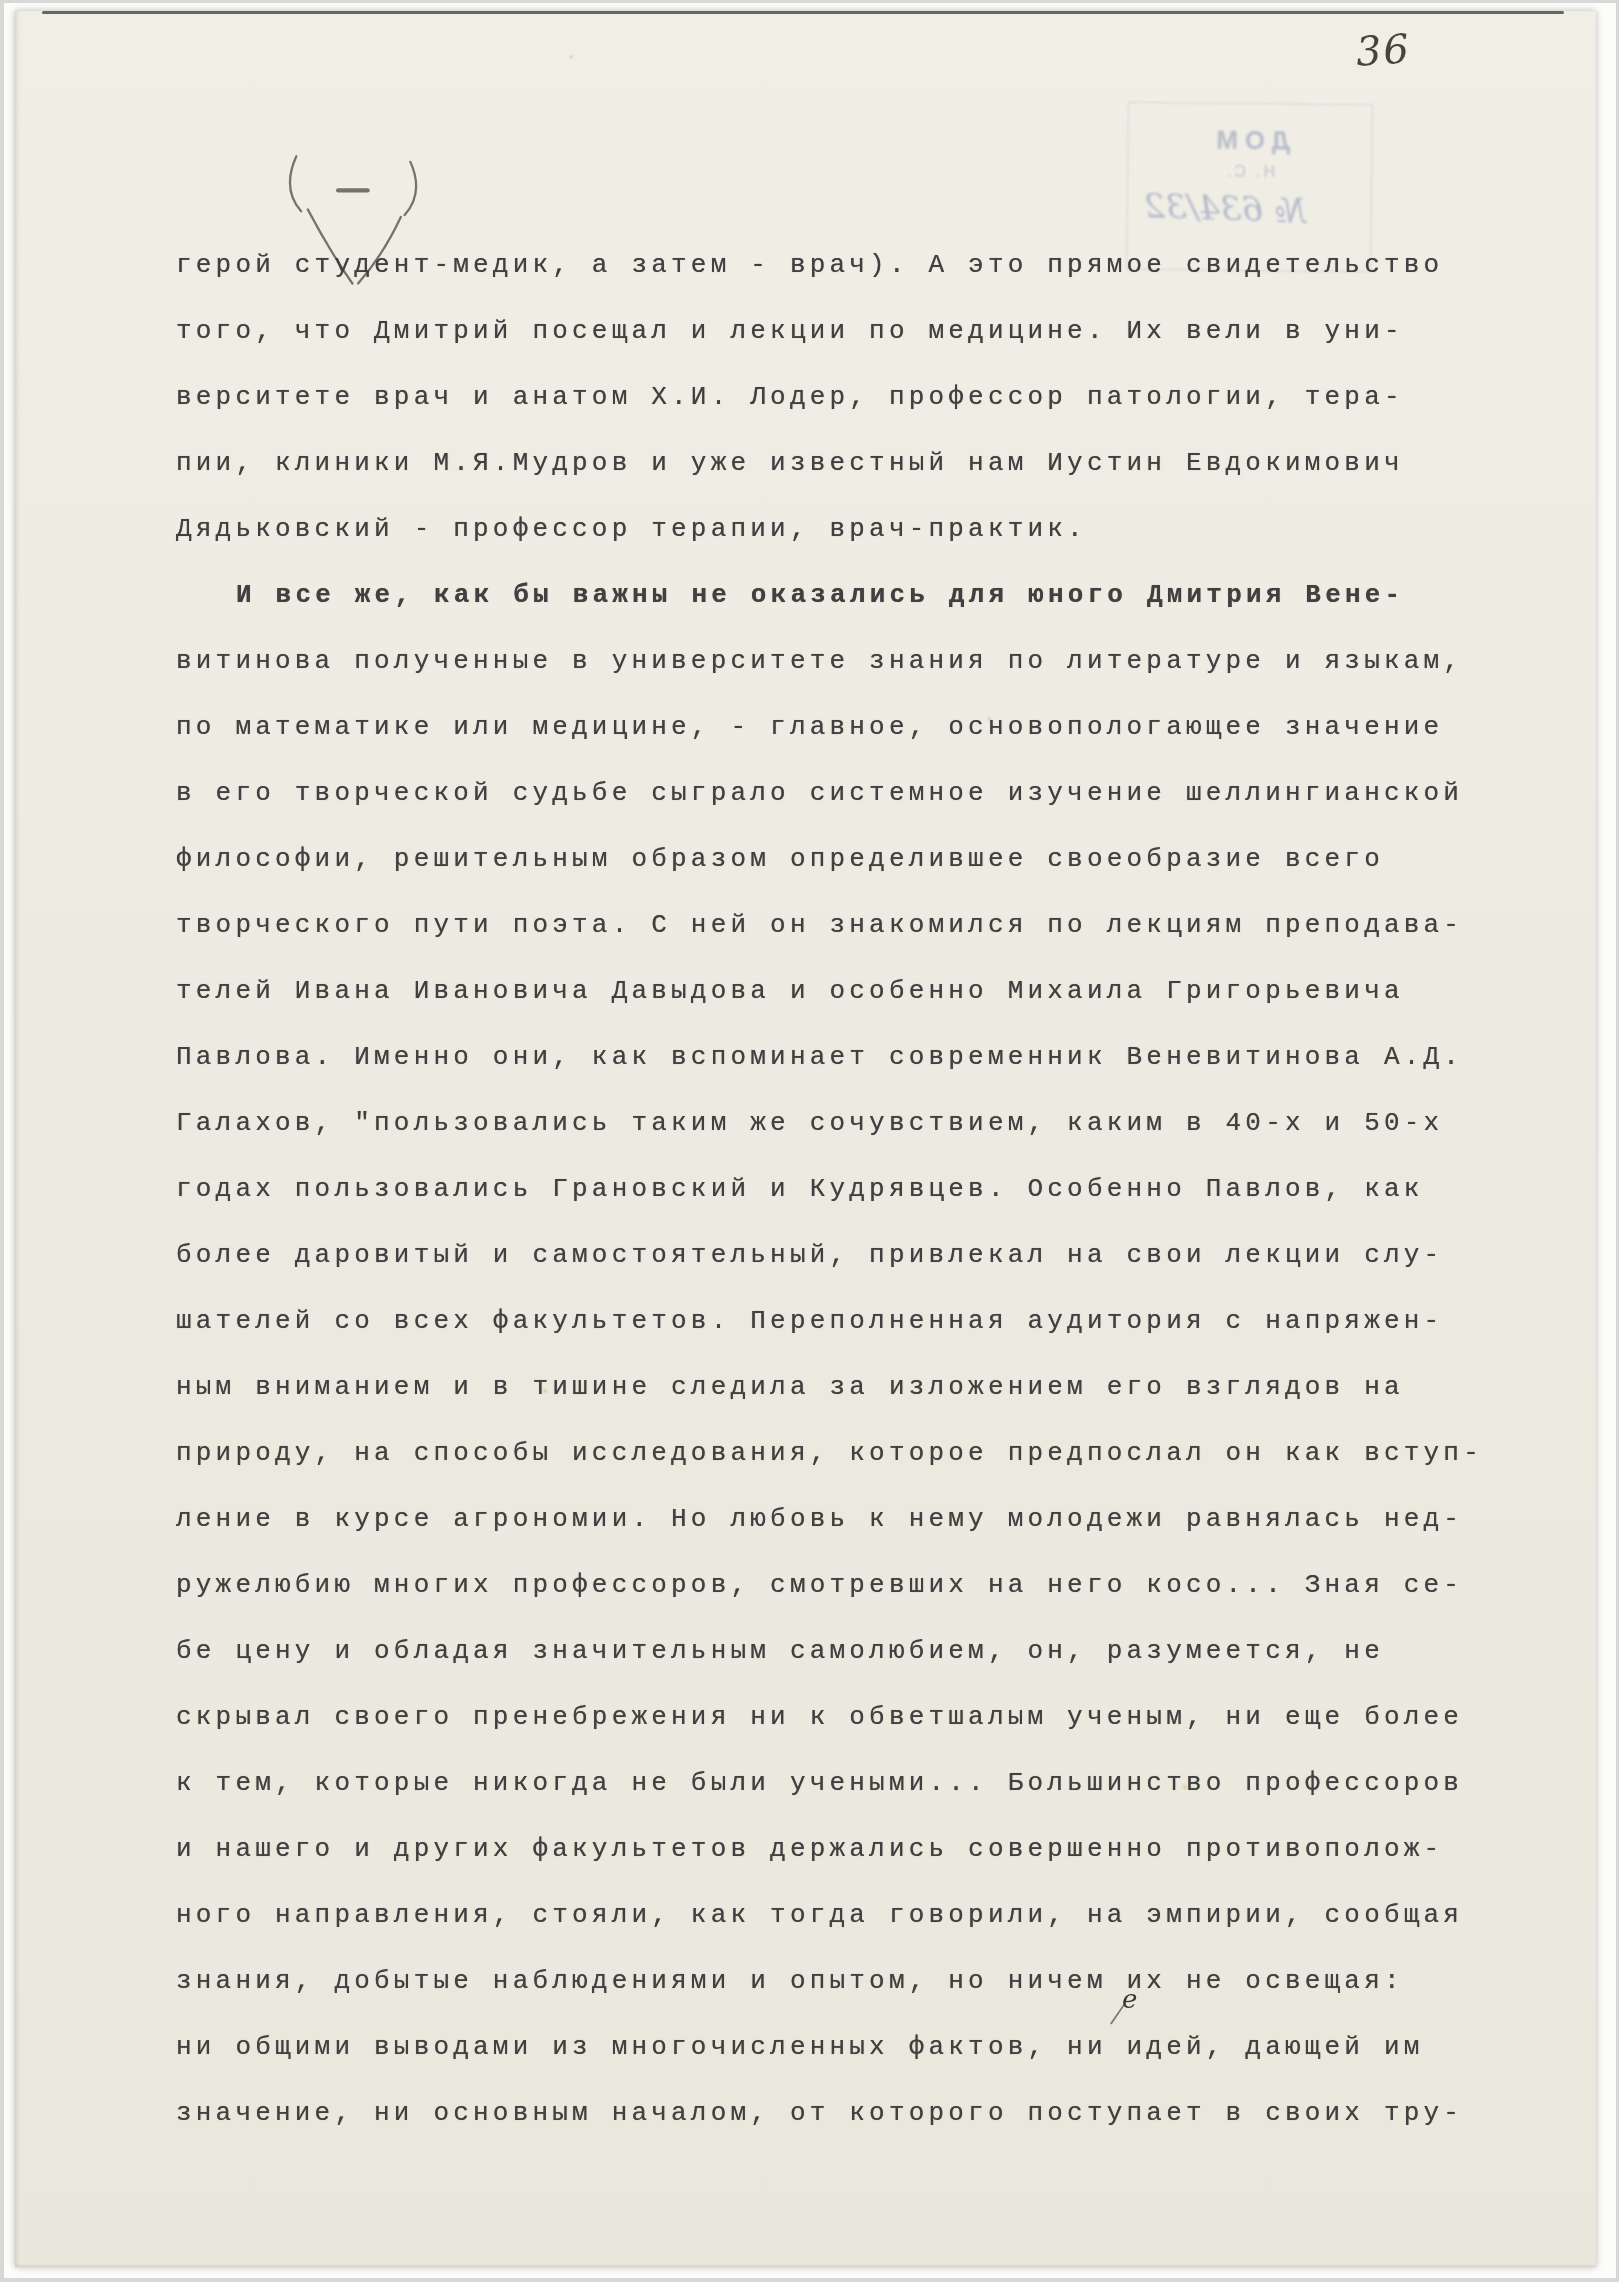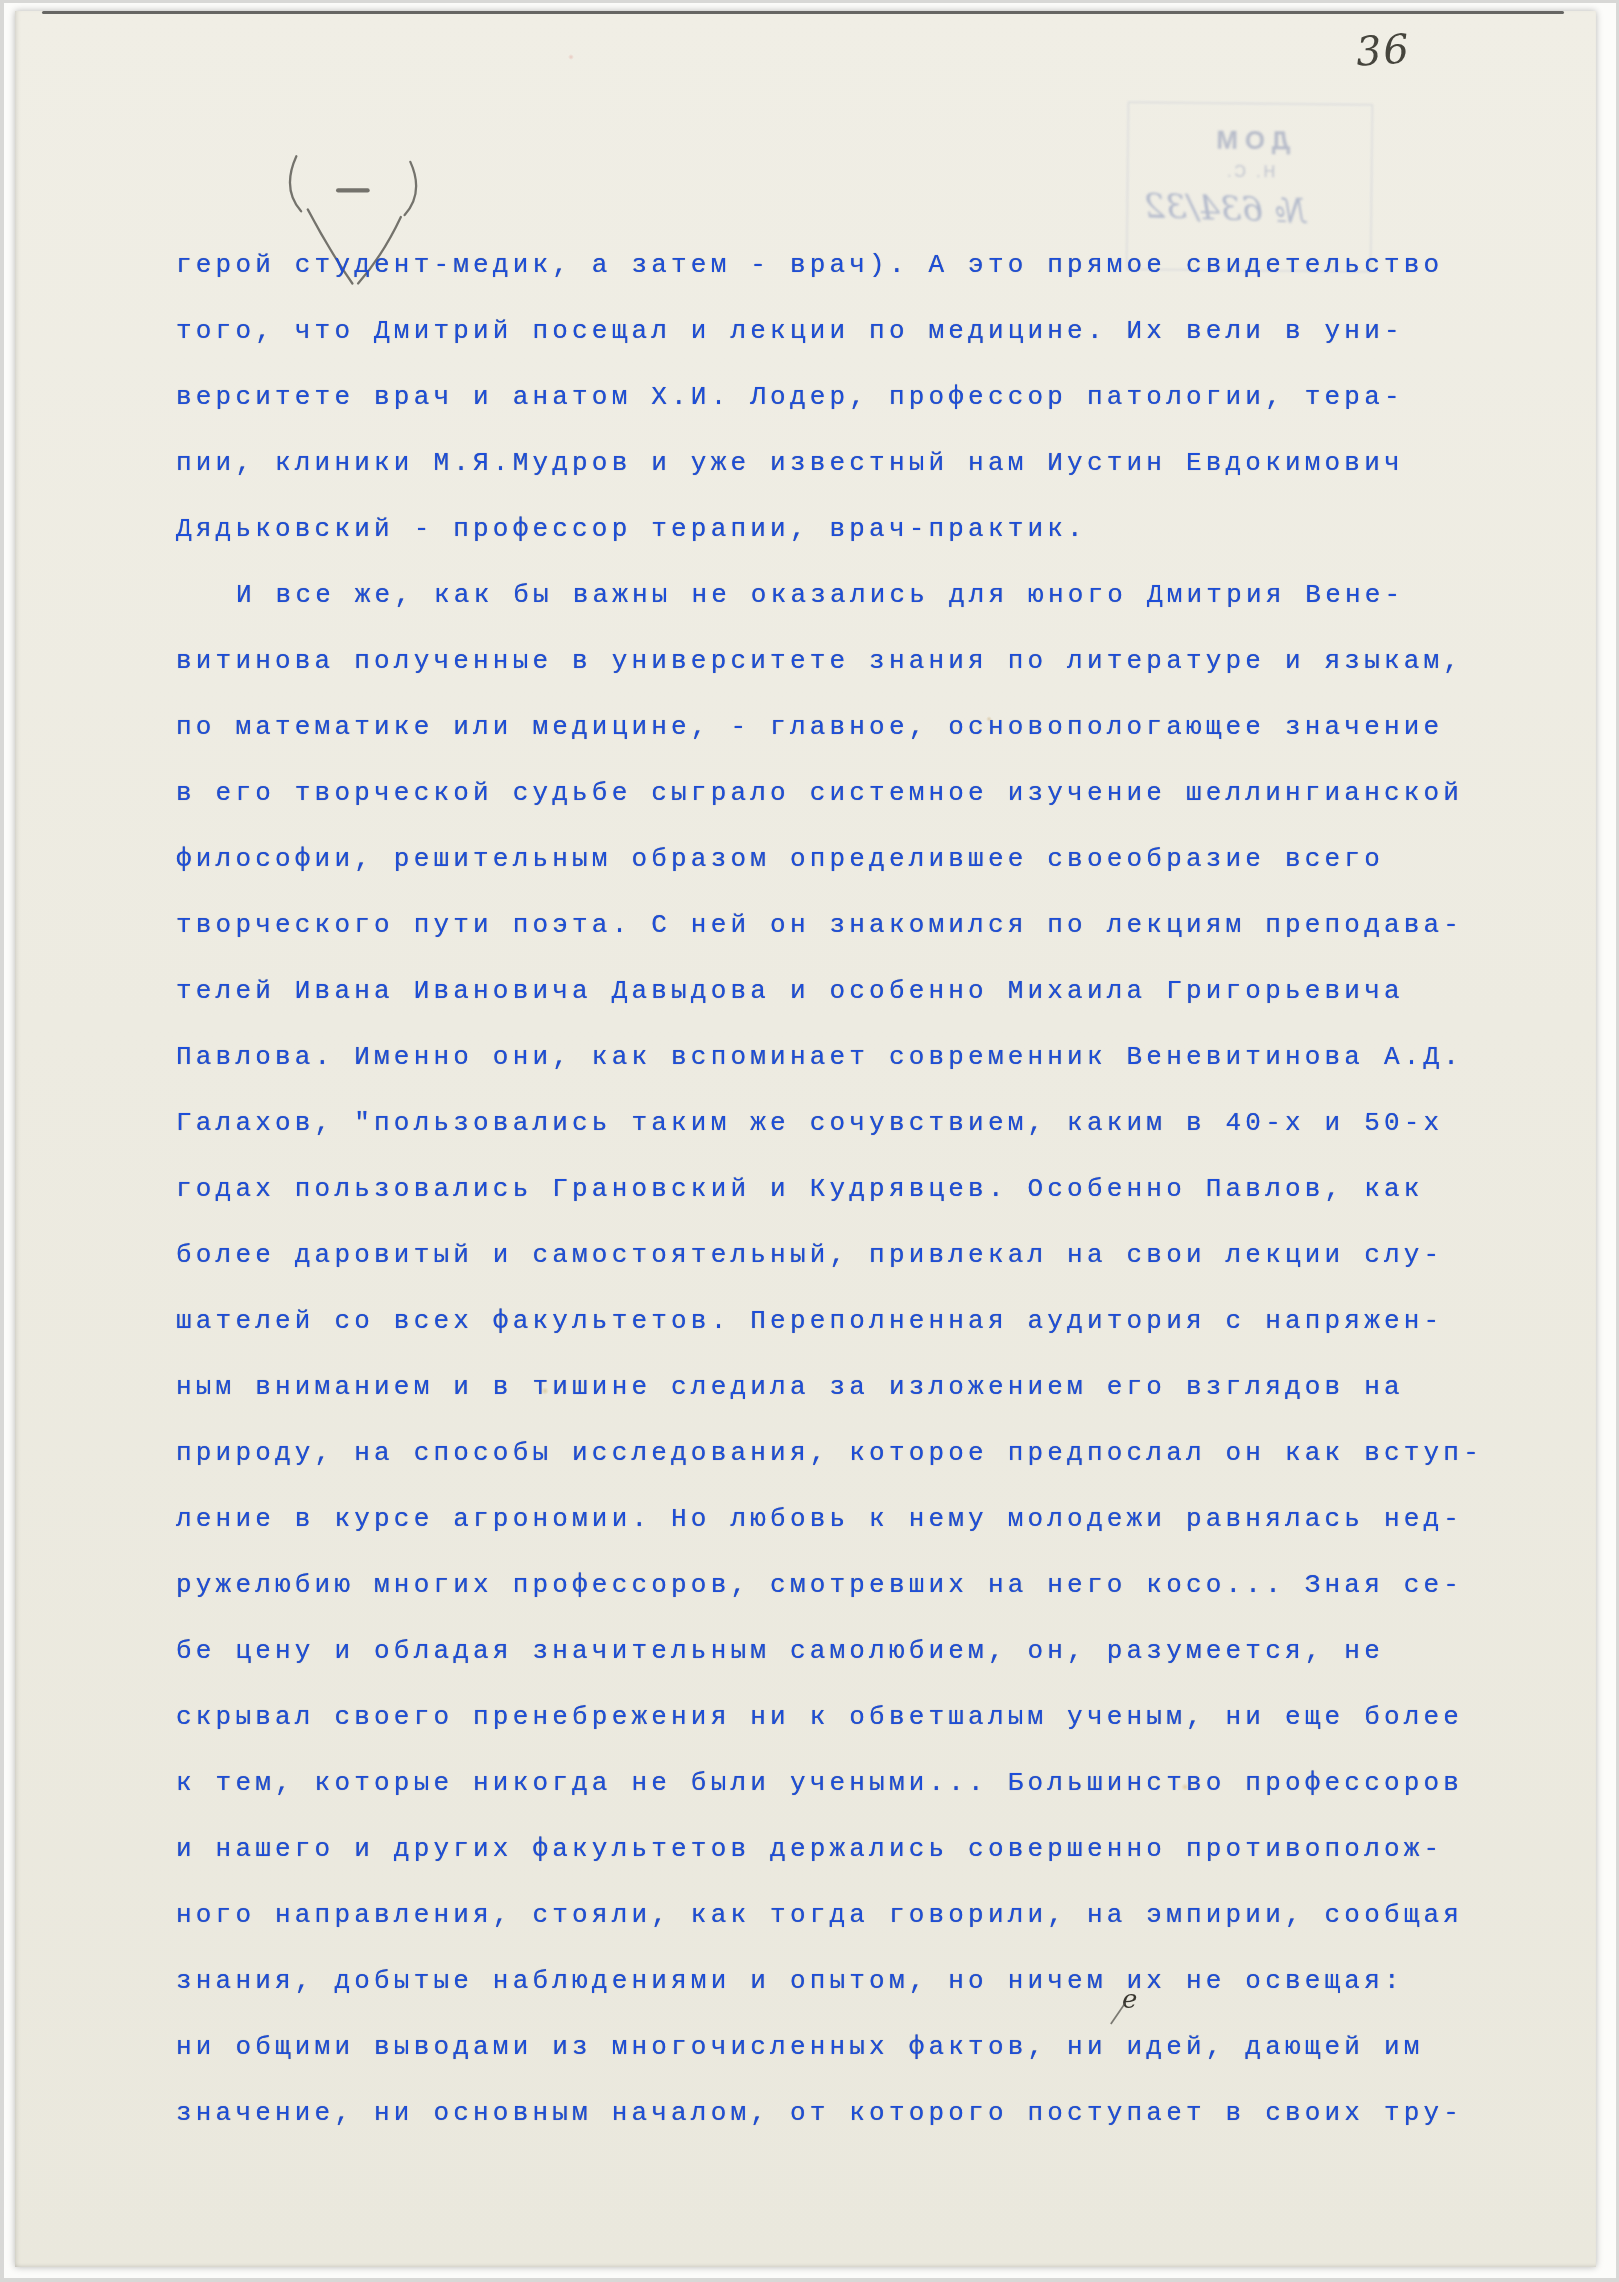--- a/index.html
+++ b/index.html
@@ -56,26 +56,26 @@
   .stamp-hand{
     position:absolute;left:1073px;top:188px;width:304px;text-align:center;
     font-family:"DejaVu Serif","Liberation Serif",serif;font-style:italic;
     font-size:34px;color:rgba(95,115,170,.42);
     transform:scaleX(-1) rotate(-2deg);
     filter:blur(1px);
   }
   .insert-mark{position:absolute;left:279px;top:141px;}
   .text{
     position:absolute;left:176px;top:232px;width:1332px;
-    font-size:26px;letter-spacing:4.2px;color:#1d4ed8;
+    font-size:26px;letter-spacing:4.2px;color:#404040;
     text-shadow:0 0 0.7px rgba(54,52,46,.65);
     white-space:pre;
   }
   .tline{height:66px;line-height:66px;}
-  .tline.indent{padding-left:60px;}
+  .tline.indent{padding-left:60px;font-weight:bold;}
   .correction{
     position:absolute;left:1122px;top:1984px;
     font-family:"DejaVu Serif","Liberation Serif",serif;
     font-size:26px;font-style:italic;color:#38362f;
   }
   .correction-slash{position:absolute;left:1107px;top:2001px;}
 </style>
 </head>
 <body>
 

